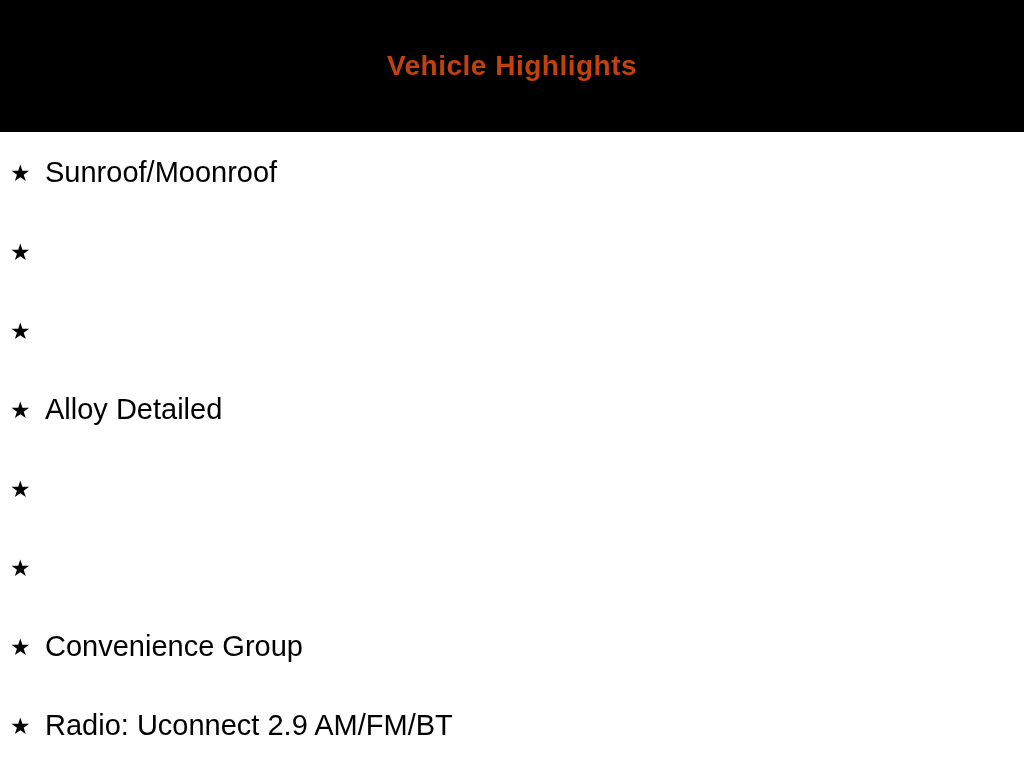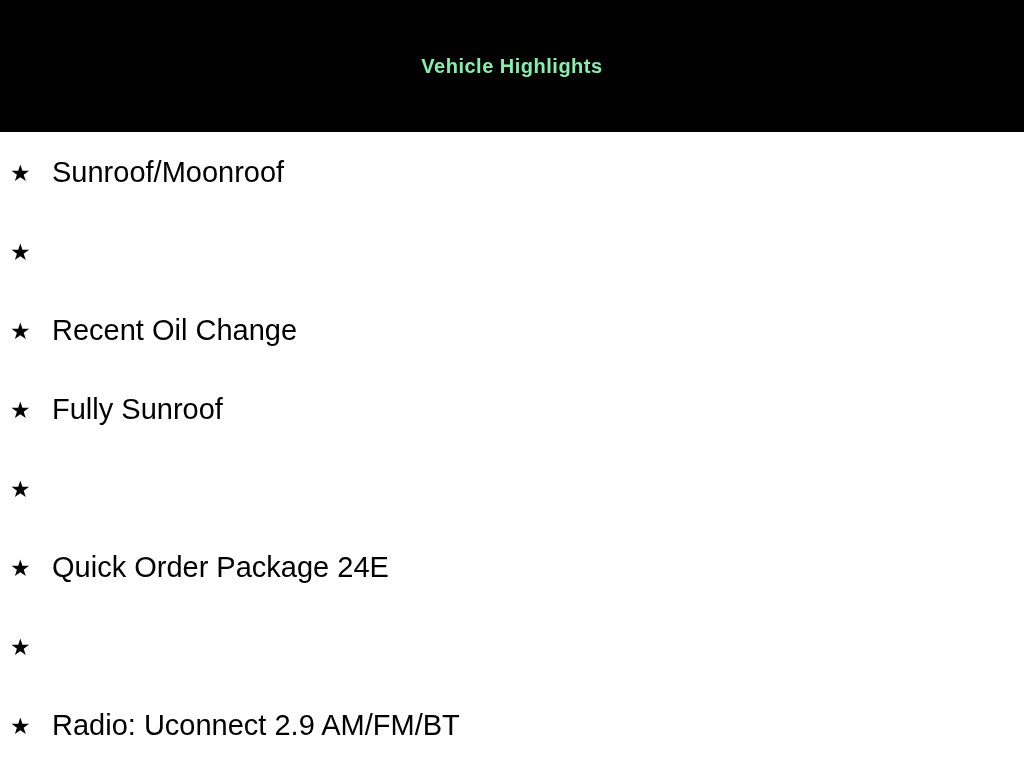--- a/index.html
+++ b/index.html
@@ -14,22 +14,22 @@
   .header {
     width: 100%;
     height: 132px;
     background: #000000;
     display: flex;
     align-items: center;
     justify-content: center;
     box-sizing: border-box;
   }
   .header-title {
-    color: #86efac;
-    font-size: 20px;
+    color: #c2410c;
+    font-size: 28px;
     font-weight: bold;
     letter-spacing: 0.5px;
     white-space: nowrap;
   }
   .highlights-list {
     list-style: none;
     margin: 0;
     padding: 1px 0 0 10px;
   }
   .item {
@@ -40,21 +40,21 @@
   .star {
     font-size: 23px;
     color: #000000;
     width: 22px;
     flex: 0 0 22px;
     text-align: left;
     line-height: 1;
     margin-top: 2px;
   }
   .label {
-    margin-left: 20px;
+    margin-left: 13px;
     font-size: 29px;
     color: #000000;
     white-space: nowrap;
   }
 </style>
 </head>
 <body>
 
 <div class="header">
   <span class="header-title">Vehicle Highlights</span>
@@ -66,38 +66,37 @@
       <span class="star">★</span>
       <span class="label">Sunroof/Moonroof</span>
     </li>
 
     <li class="item">
       <span class="star">★</span>
     </li>
 
     <li class="item">
       <span class="star">★</span>
-      <span class="label">Recent Oil Change</span>
     </li>
 
     <li class="item">
       <span class="star">★</span>
-      <span class="label">Fully Sunroof</span>
+      <span class="label">Alloy Detailed</span>
     </li>
 
     <li class="item">
       <span class="star">★</span>
     </li>
 
     <li class="item">
       <span class="star">★</span>
-      <span class="label">Quick Order Package 24E</span>
     </li>
 
     <li class="item">
       <span class="star">★</span>
+      <span class="label">Convenience Group</span>
     </li>
 
     <li class="item">
       <span class="star">★</span>
       <span class="label">Radio: Uconnect 2.9 AM/FM/BT</span>
     </li>
   </ul>
 
 </body></html>

